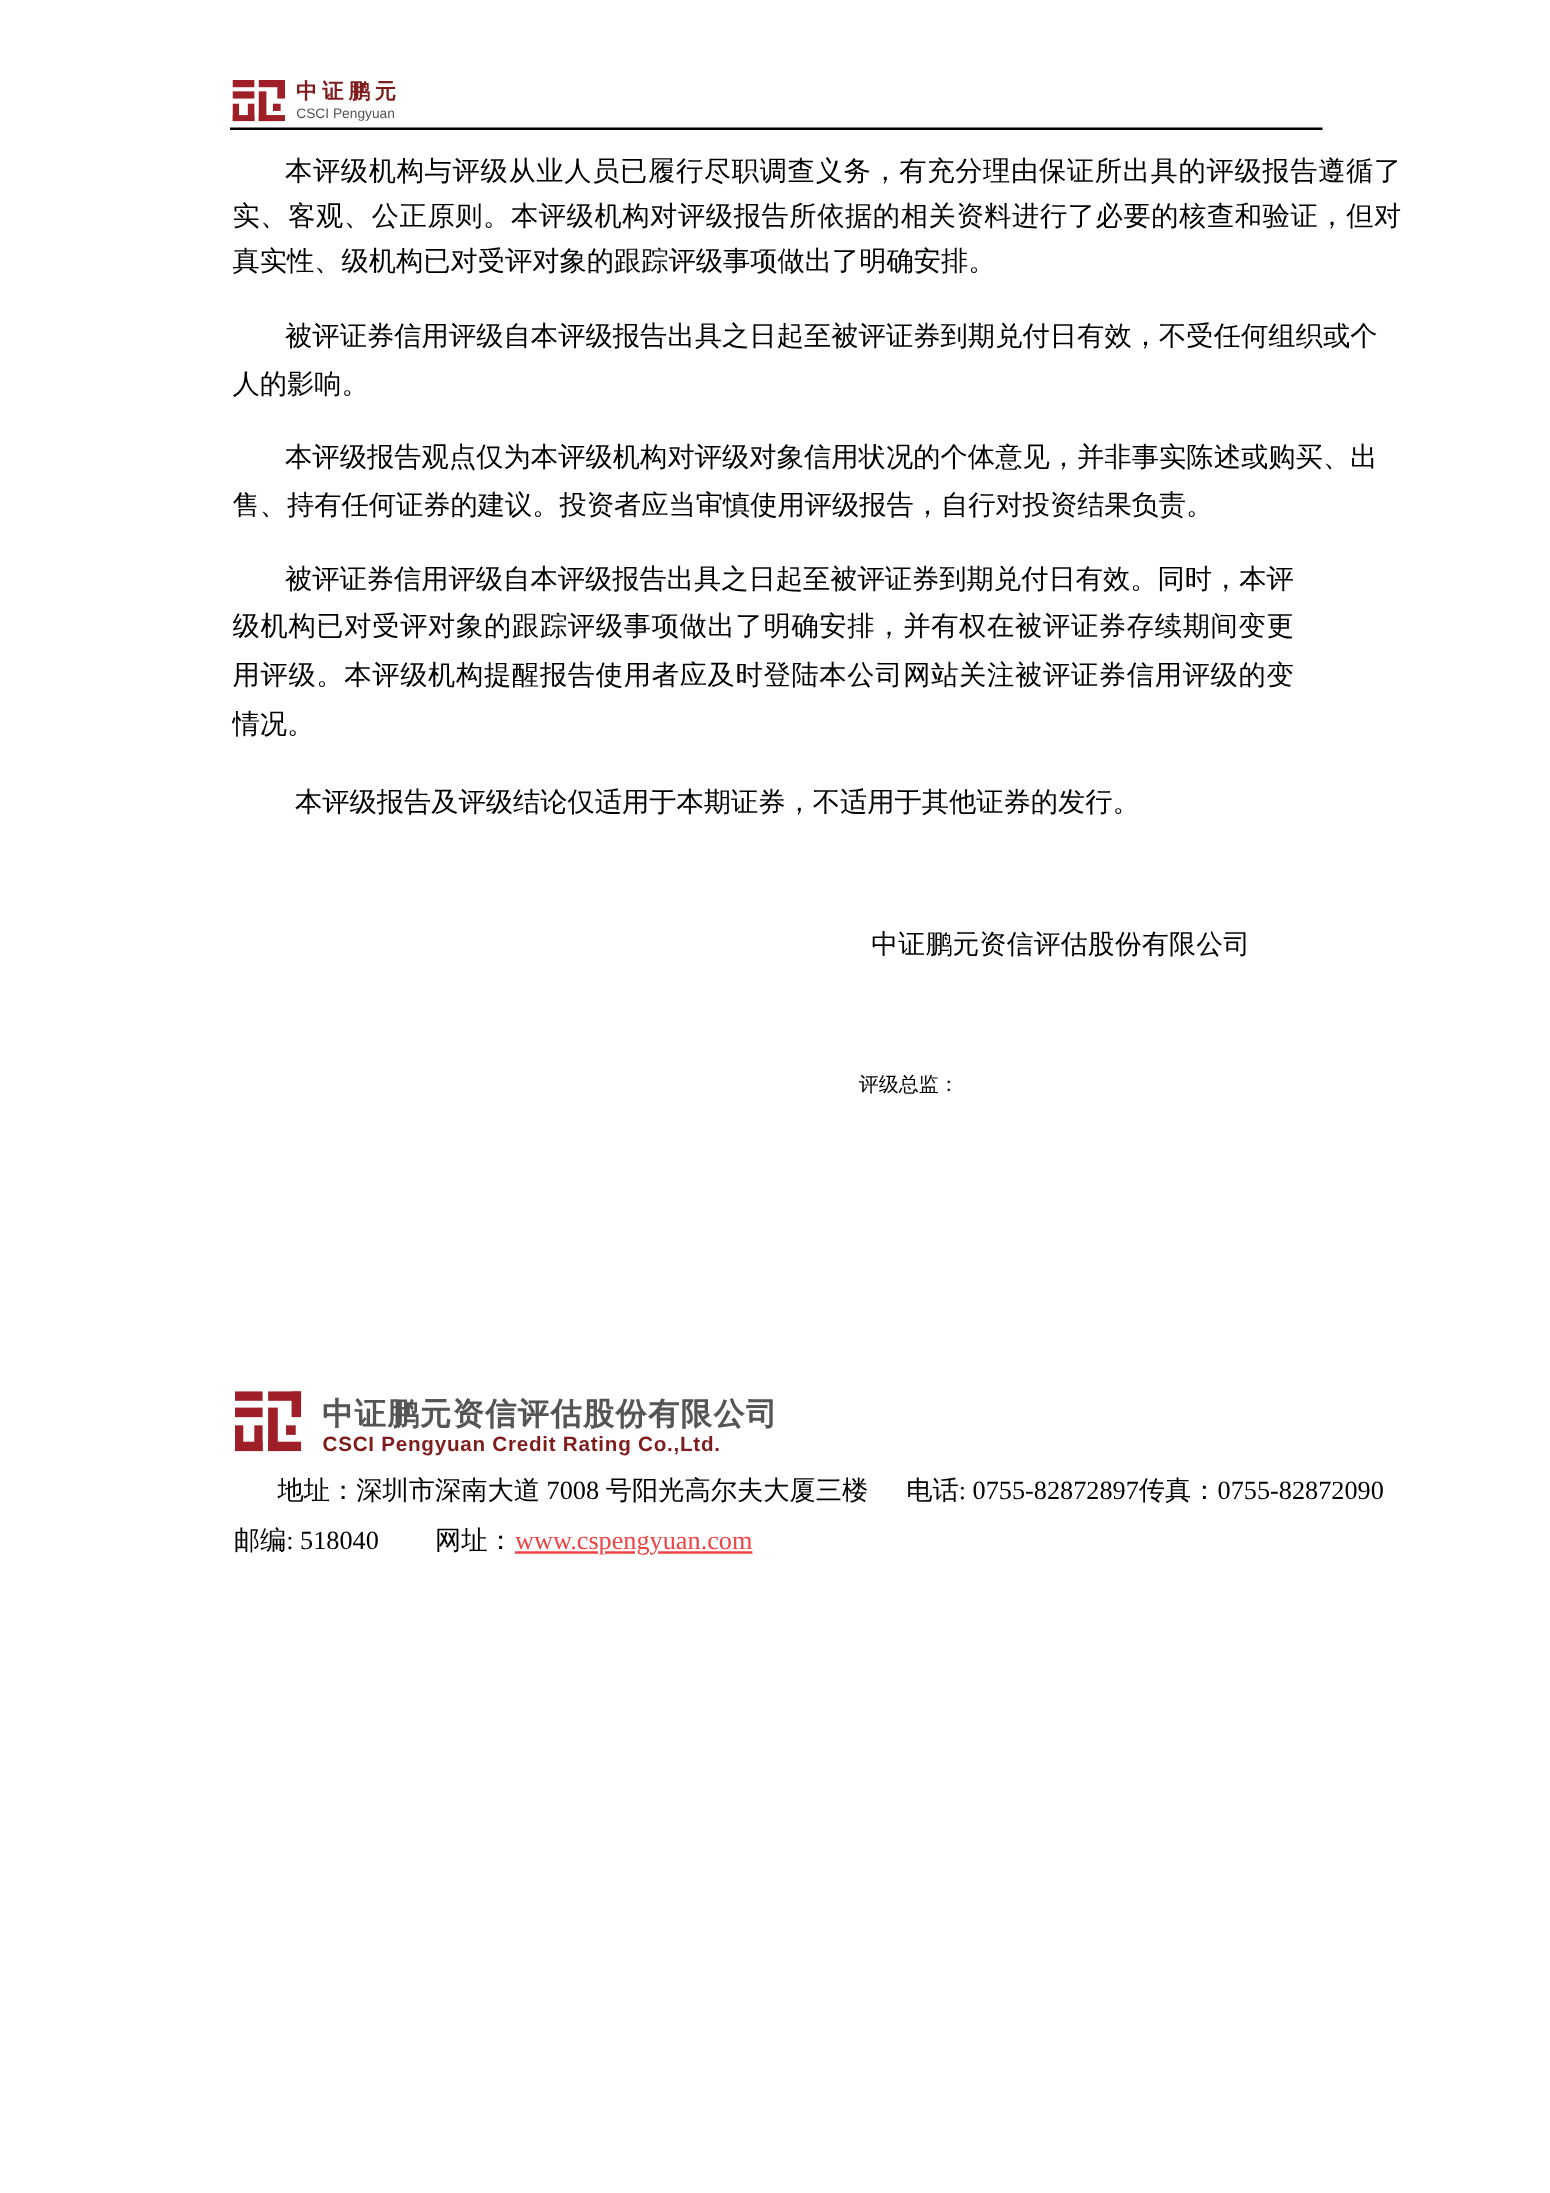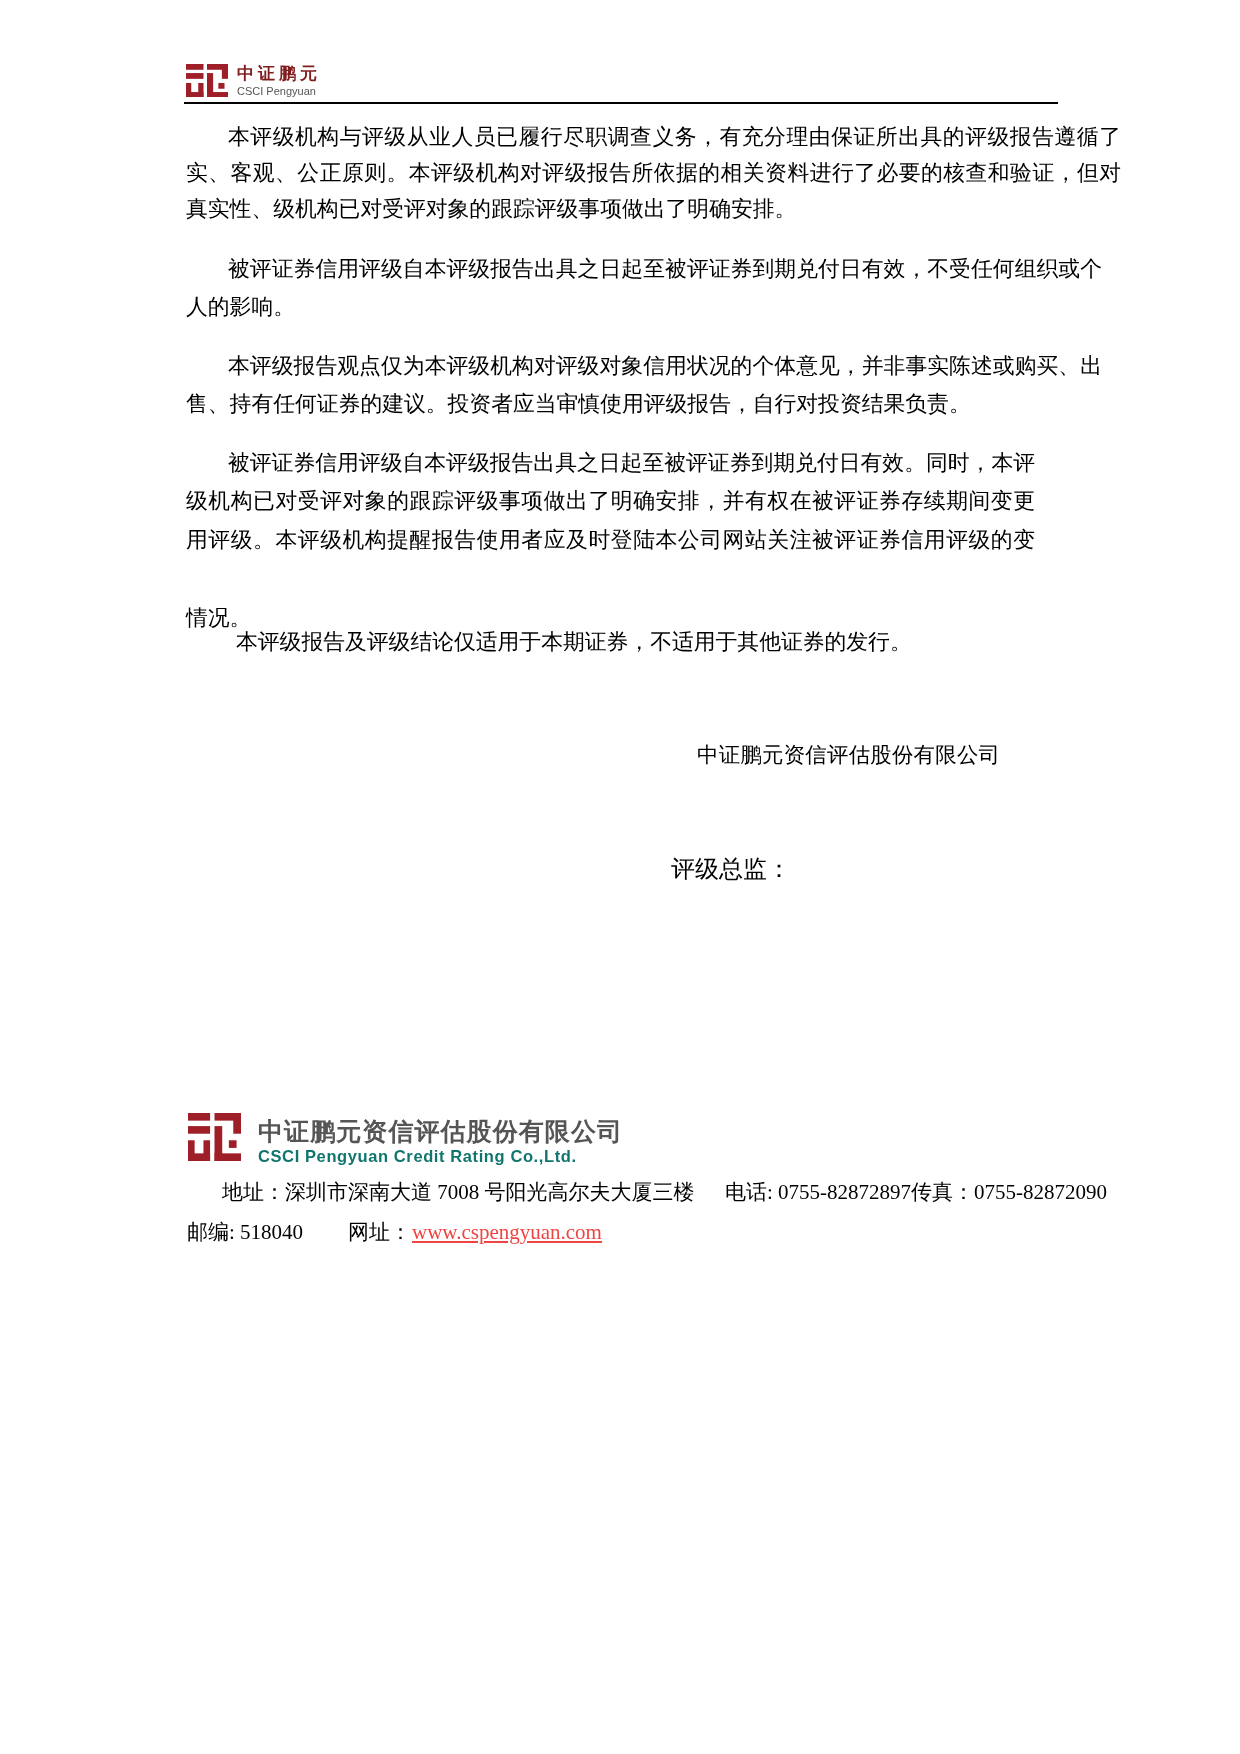--- a/index.html
+++ b/index.html
@@ -12,29 +12,29 @@
             font-size: 17px; font-weight: bold; color: #7f1d1d; letter-spacing: 4px; line-height: 20px; white-space: nowrap; }
   .hdr-en { left: 237px; top: 85px; font-family: "Liberation Sans", "DejaVu Sans", sans-serif;
             font-size: 11px; color: #555555; line-height: 13px; white-space: nowrap; }
   .hdr-rule { left: 184px; top: 102px; width: 874px; height: 2px; background: #000; }
   
   .line { position: absolute; height: 30px; line-height: 30px; font-size: 21.8px; white-space: nowrap; }
   .just { text-align: justify; text-align-last: justify; white-space: normal; overflow: hidden; }
   
   .sig-company { left: 697px; top: 740px; width: 303px; height: 30px; line-height: 30px; font-size: 21.4px;
                  text-align: justify; text-align-last: justify; }
-  .sig-director { left: 671px; top: 857px; height: 24px; line-height: 24px; font-size: 24px; white-space: nowrap; }
+  .sig-director { left: 687px; top: 857px; height: 24px; line-height: 24px; font-size: 16px; white-space: nowrap; }
   
   .ftr-logo { left: 188px; top: 1113px; width: 53px; height: 48px; }
   .ftr-cn { left: 258px; top: 1116px; width: 364px; height: 30px; line-height: 30px;
             font-family: "Liberation Sans", "DejaVu Sans", sans-serif; font-size: 25px; font-weight: bold;
             color: #555555; text-align: justify; text-align-last: justify; }
   .ftr-en { left: 258px; top: 1146px; height: 20px; line-height: 20px; white-space: nowrap;
             font-family: "Liberation Sans", "DejaVu Sans", sans-serif; font-size: 16.5px; font-weight: bold;
-            color: #0f766e; letter-spacing: 0.6px; }
+            color: #7f1d1d; letter-spacing: 0.6px; }
   .ftr-line { height: 28px; line-height: 28px; font-size: 21px; white-space: nowrap; }
   .link { text-decoration: underline; color: #ef4444; cursor: pointer; }
 </style>
 </head>
 <body>
 
 <div class="abs hdr-logo">
   <svg width="42" height="33" viewBox="0 0 48 40" preserveAspectRatio="none">
     <g fill="#9e1f28">
       <rect x="0" y="0" width="20" height="7"></rect>
@@ -65,21 +65,21 @@
     <div class="line" style="top:292px;left:186px;text-align:right;">人的影响。</div>
   </div>
   <div>
     <div class="line just" style="top:351px;left:228px;width:874px;">本评级报告观点仅为本评级机构对评级对象信用状况的个体意见，并非事实陈述或购买、出</div>
     <div class="line" style="top:389px;left:186px;">售、持有任何证券的建议。投资者应当审慎使用评级报告，自行对投资结果负责。</div>
   </div>
   <div>
     <div class="line just" style="top:448px;left:228px;width:807px;">被评证券信用评级自本评级报告出具之日起至被评证券到期兑付日有效。同时，本评</div>
     <div class="line just" style="top:486px;left:186px;width:849px;">级机构已对受评对象的跟踪评级事项做出了明确安排，并有权在被评证券存续期间变更信</div>
     <div class="line just" style="top:525px;left:186px;width:849px;">用评级。本评级机构提醒报告使用者应及时登陆本公司网站关注被评证券信用评级的变化</div>
-    <div class="line" style="top:564px;left:186px;margin-top:39px;">情况。</div>
+    <div class="line" style="top:564px;left:186px;">情况。</div>
   </div>
   <div>
     <div class="line" style="top:627px;left:236px;">本评级报告及评级结论仅适用于本期证券，不适用于其他证券的发行。</div>
   </div>
 </div>
 
 <div class="abs sig-company">中证鹏元资信评估股份有限公司</div>
 <div class="abs sig-director">评级总监：</div>
 
 <div class="abs ftr-logo">

